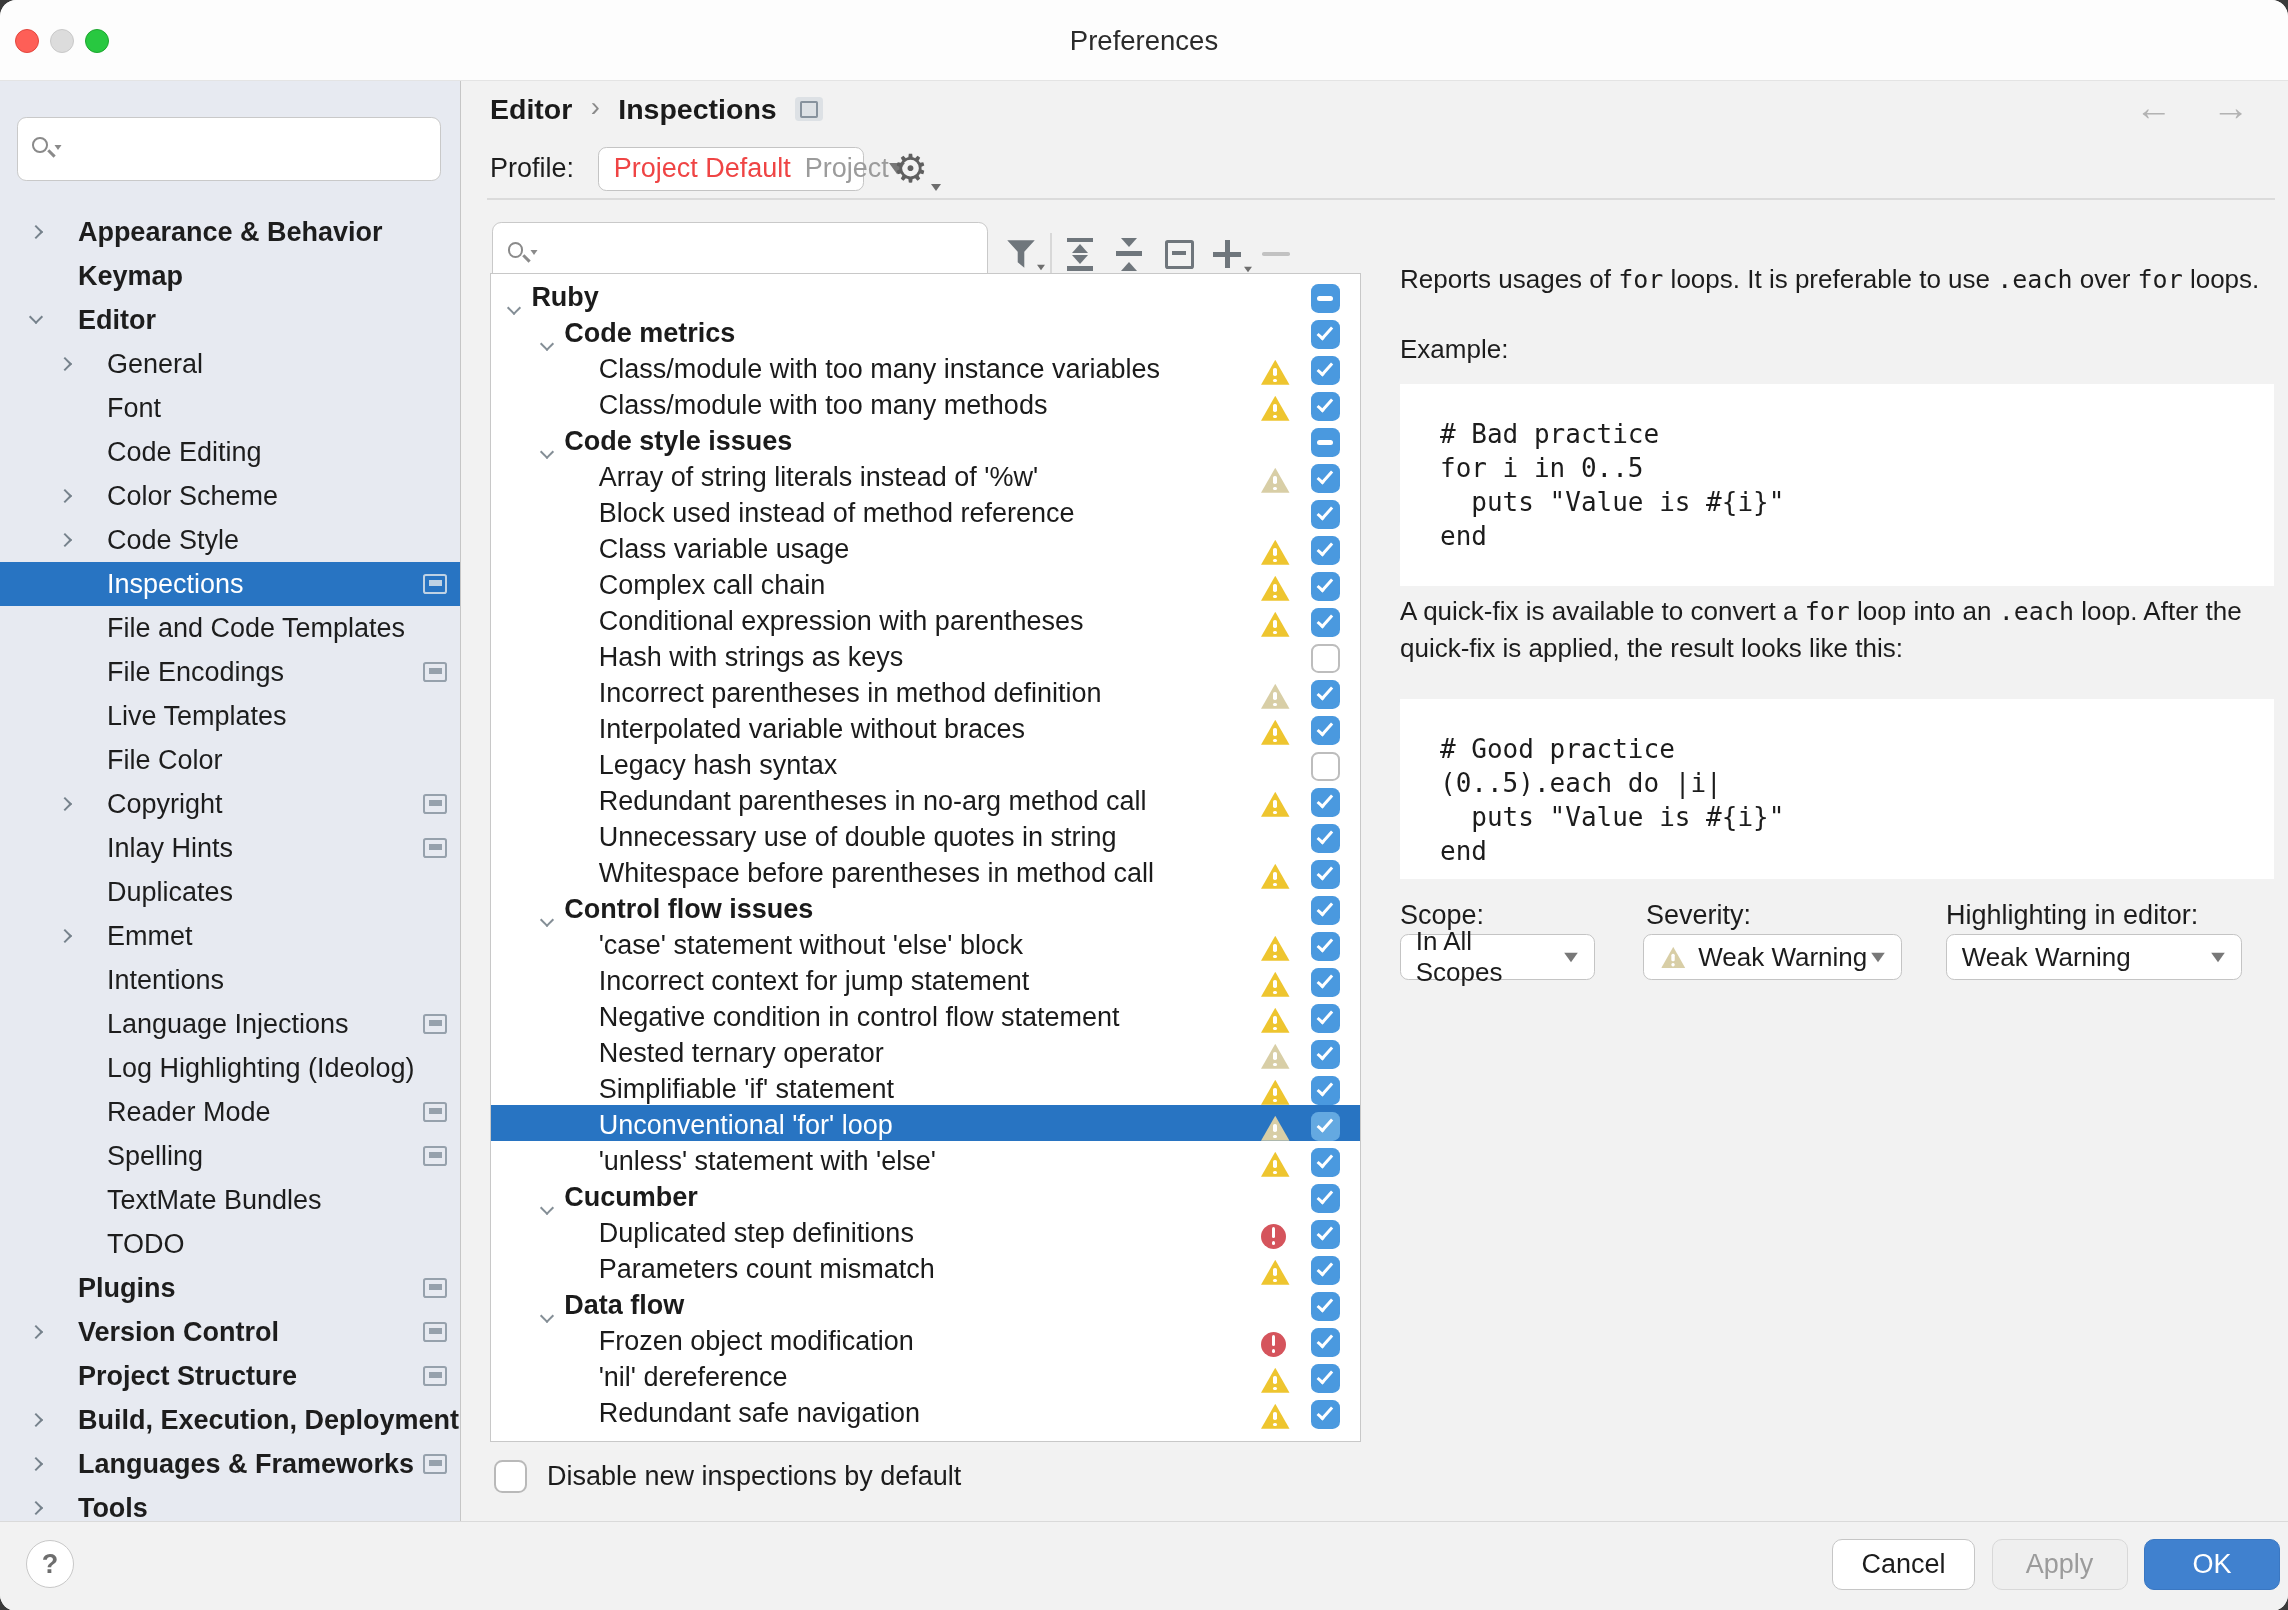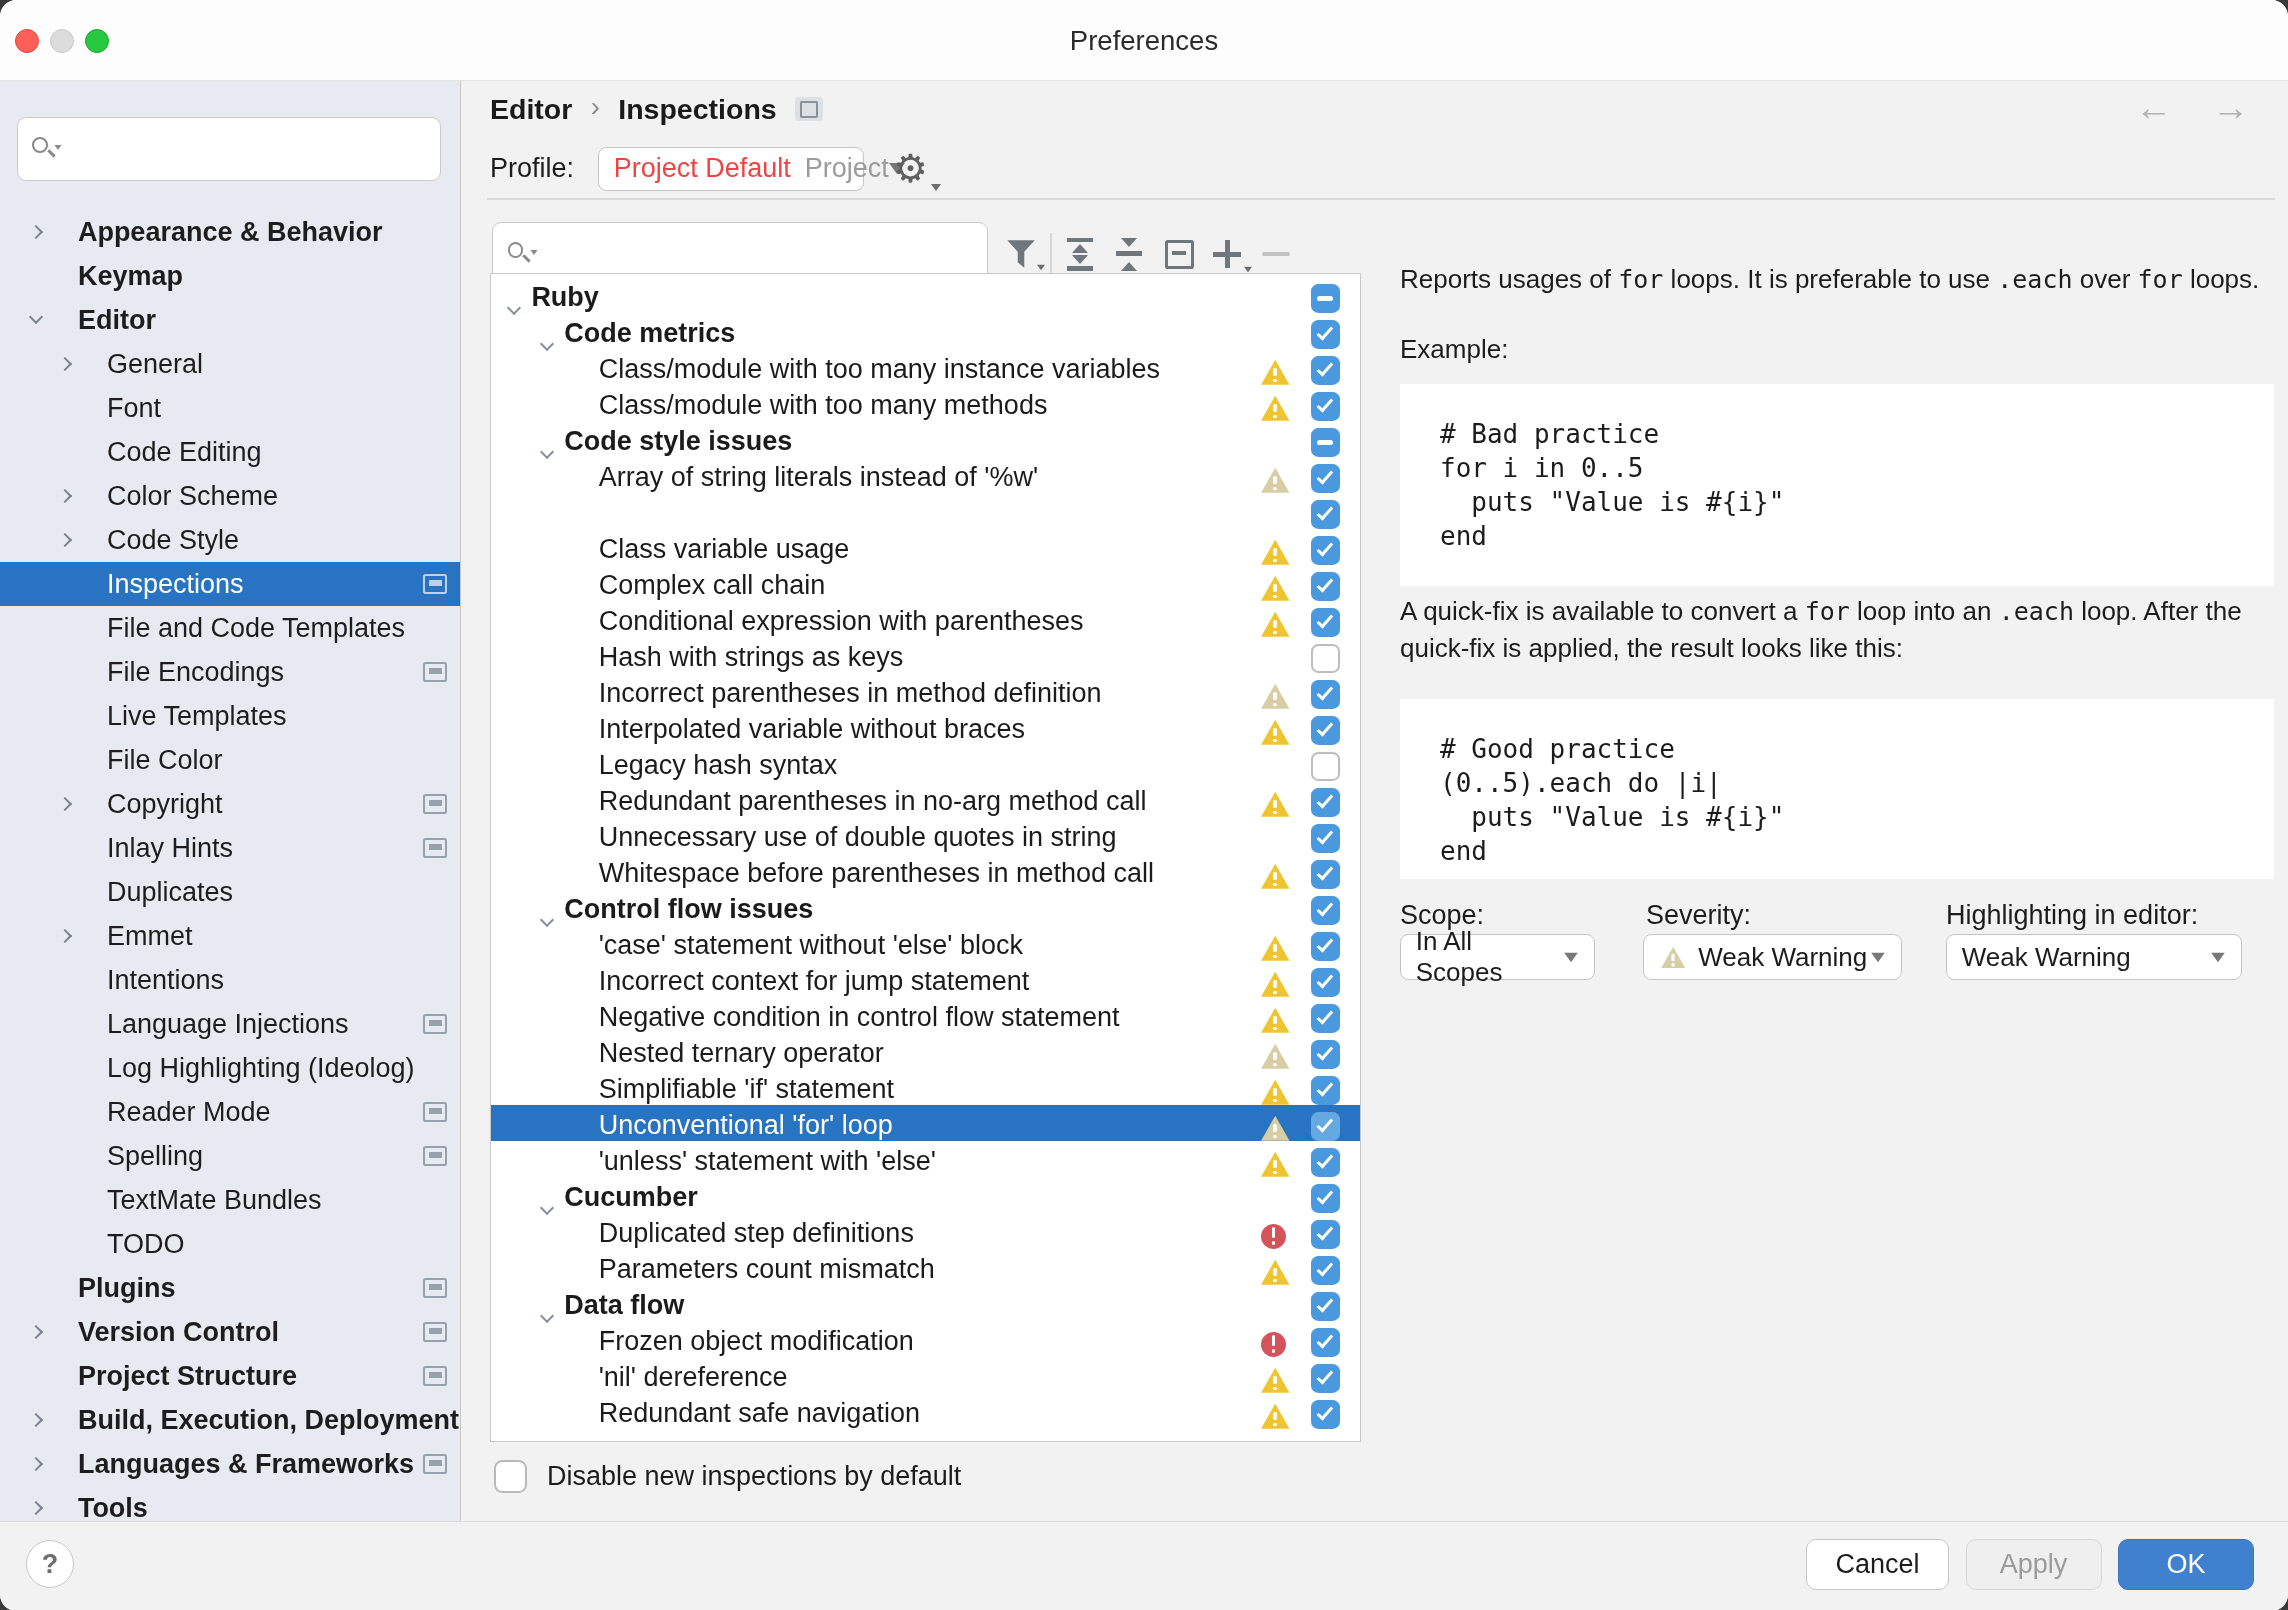--- a/index.html
+++ b/index.html
@@ -146,21 +146,21 @@
   .dd .caret{margin-left:auto;transform:scale(.85);}
   .dd .sev{margin-right:11px;flex:0 0 auto;transform:scale(.85);}
 
   .disable-row{position:absolute;left:33px;top:1379px;display:flex;align-items:center;gap:20px;font-size:27px;color:#1c1c1c;}
   .dis-cb{width:33px;height:33px;background:#fff;border:2.8px solid #B9B9B9;border-radius:8.3px;}
 
   
   .footer{position:absolute;left:0;top:1521px;width:100%;height:90px;background:#F2F2F2;border-top:1.8px solid #DADADA;}
   .help{position:absolute;left:26px;top:18.4px;width:48px;height:48px;border-radius:50%;background:#fff;border:1.8px solid #C8C8C8;
         display:flex;align-items:center;justify-content:center;font-size:27px;font-weight:bold;color:#6E6E6E;}
-  .btns{position:absolute;right:34px;top:16.5px;display:flex;gap:16.5px;}
+  .btns{position:absolute;right:8px;top:16.5px;display:flex;gap:16.5px;}
   .btn{height:51px;border-radius:10px;font-size:27px;display:flex;align-items:center;justify-content:center;cursor:default;}
   .btn.cancel{width:143px;background:#fff;border:1.8px solid #C6C6C6;color:#1c1c1c;}
   .btn.apply{width:136px;background:#EFEFEF;border:1.8px solid #D8D8D8;color:#9b9b9b;}
   .btn.ok{width:136px;background:#4081CF;border:1.8px solid #3A77C2;color:#fff;}
 </style>
 </head>
 <body>
 
 <div class="window">
 
@@ -569,20 +569,21 @@
     <span class="sev weak">
             <i class="ex"></i>
             <i class="dot"></i>
           </span>
     <span class="cb checked">
             <span class="mark"></span>
           </span>
   </div>
         <div class="trow d2">
 
+    <span class="lbl">Block used instead of method reference</span>
 
     <span class="cb checked">
             <span class="mark"></span>
           </span>
   </div>
         <div class="trow d2">
 
     <span class="lbl">Class variable usage</span>
     <span class="sev warning">
             <i class="ex"></i>

